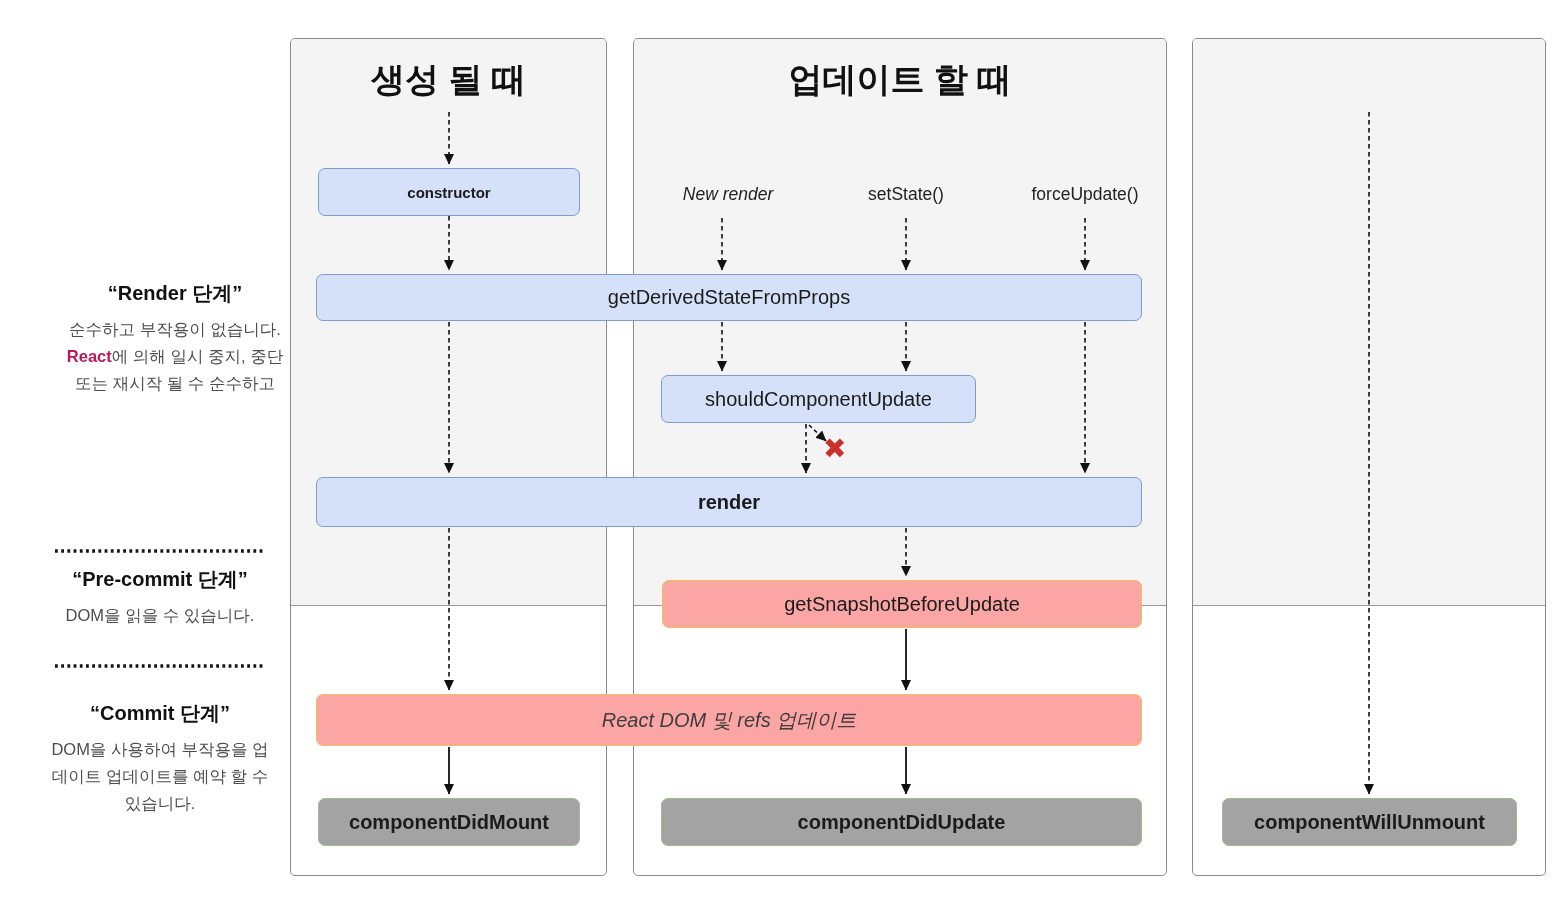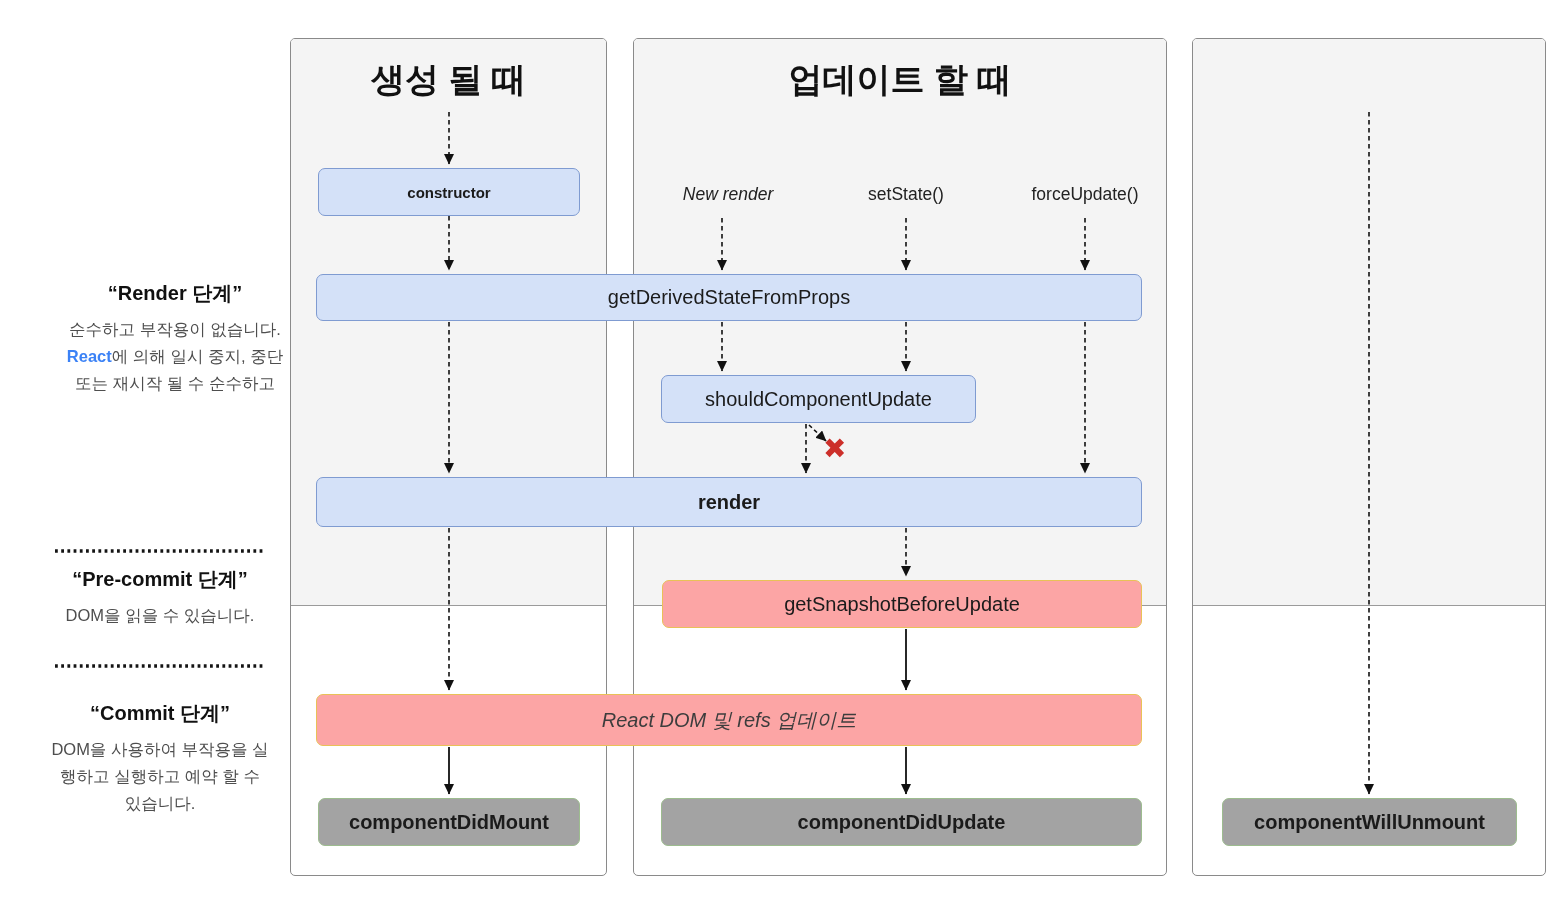--- a/index.html
+++ b/index.html
@@ -19,21 +19,21 @@
   .bold{font-weight:bold;}
   .italic{font-style:italic;color:#3d3d3d;}
 
   
   .trigger{position:absolute;top:184px;transform:translateX(-50%);font-size:17.5px;color:#222;z-index:3;white-space:nowrap;}
 
   
   .phase{position:absolute;width:220px;text-align:center;z-index:2;}
   .phase h3{margin:0 0 9px 0;font-size:20px;font-weight:bold;color:#111;}
   .phase p{margin:0;font-size:16.5px;line-height:27px;color:#4e4e4e;}
-  .phase p b{color:#3b82f6;}
+  .phase p b{color:#be185d;}
 
   
   #arrows{position:absolute;left:0;top:0;width:1568px;height:916px;z-index:2;}
 
   .xmark{position:absolute;left:823px;top:435px;font-size:28px;font-weight:bold;color:#cc2f2a;z-index:4;line-height:1;}
 </style>
 </head>
 <body>
 
 <div id="canvas">
@@ -53,21 +53,21 @@
   <div class="phase" style="left:50px;top:280px;margin-left:15px;">
     <h3>“Render 단계”</h3>
     <p><span>순수하고 부작용이 없습니다. </span><b>React</b><span>에 의해 일시 중지, 중단 또는 재시작 될 수 순수하고</span></p>
   </div>
   <div class="phase" style="left:50px;top:566px;width:220px;">
     <h3>“Pre-commit 단계”</h3>
     <p style="width:196px;margin:0 auto;">DOM을 읽을 수 있습니다.</p>
   </div>
   <div class="phase" style="left:50px;top:700px;">
     <h3>“Commit 단계”</h3>
-    <p>DOM을 사용하여 부작용을 실행하고 실행하고 예약 할 수 있습니다.</p>
+    <p>DOM을 사용하여 부작용을 업데이트 업데이트를 예약 할 수 있습니다.</p>
   </div>
 
   <svg id="arrows">
     <defs>
       <marker id="ah" markerWidth="11" markerHeight="12" refX="10" refY="5" orient="auto" markerUnits="userSpaceOnUse">
         <path d="M0,0 L10.5,5 L0,10 Z" fill="#111"></path>
       </marker>
     </defs>
 
     <line x1="55" y1="551" x2="263" y2="551" stroke="#141414" stroke-width="3.6" stroke-dasharray="2.8 3.4"></line>

